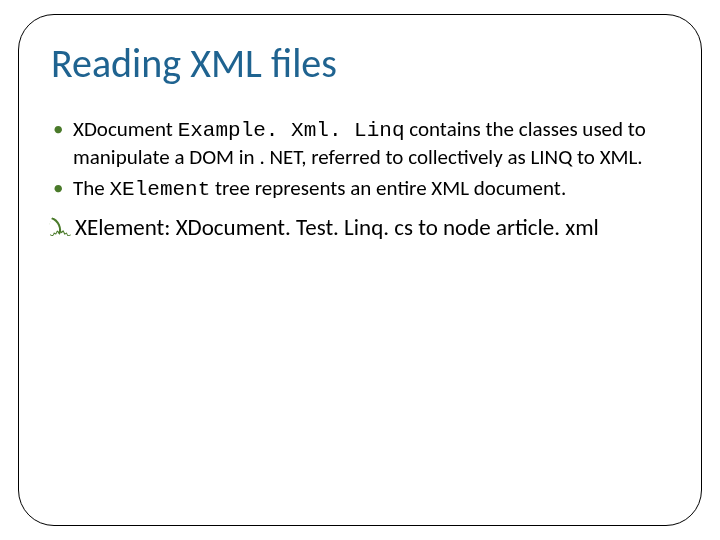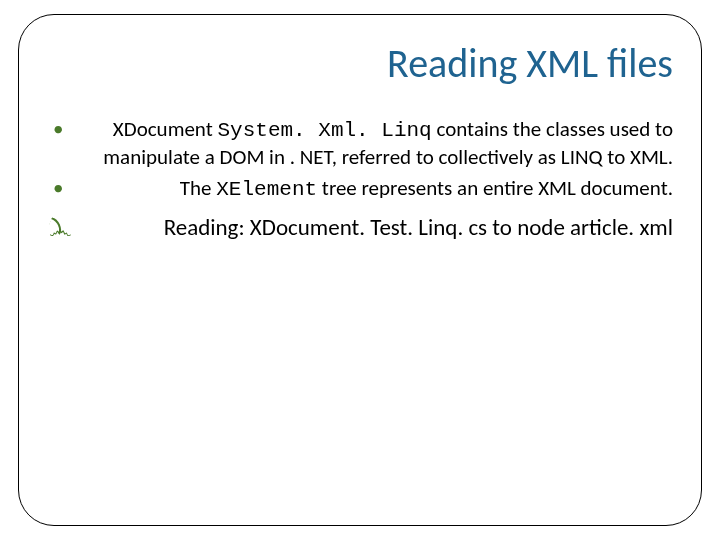--- a/index.html
+++ b/index.html
@@ -20,21 +20,20 @@
   .frame {
     position: absolute;
     top: 14px;
     left: 18px;
     right: 18px;
     bottom: 14px;
     border: 1.5px solid #000;
     border-radius: 36px;
     box-sizing: border-box;
     padding: 18px 28px 28px 28px;
-    text-align: right;
   }
   .title {
     font-size: 40px;
     color: #1f6390;
     margin: 6px 0 28px 4px;
     font-weight: 400;
     letter-spacing: 0px;
   }
   .body {
     font-size: 21px;
@@ -100,25 +99,25 @@
 </style>
 </head>
 <body>
 
 <div class="slide">
   <div class="frame">
     <div class="title">Reading XML files</div>
     <div class="body">
       <ul class="bullets">
         <li>
-          <span>XDocument </span><span class="mono">System. Xml. Linq</span><span> contains the classes used to manipulate a DOM in . NET, referred to collectively as LINQ to XML.</span>
+          <span>XDocument </span><span class="mono">Example. Xml. Linq</span><span> contains the classes used to manipulate a DOM in . NET, referred to collectively as LINQ to XML.</span>
         </li>
         <li>
           <span>The </span><span class="mono">XElement</span><span> tree represents an entire XML document.</span>
         </li>
       </ul>
       <div class="example-line">
         <span class="swirl-mark">෴</span>
-        <span>Reading: </span><span>XDocument. Test. Linq. cs</span><span> to node article. xml</span>
+        <span>XElement: </span><span>XDocument. Test. Linq. cs</span><span> to node article. xml</span>
       </div>
     </div>
   </div>
 </div>
 
 </body></html>

